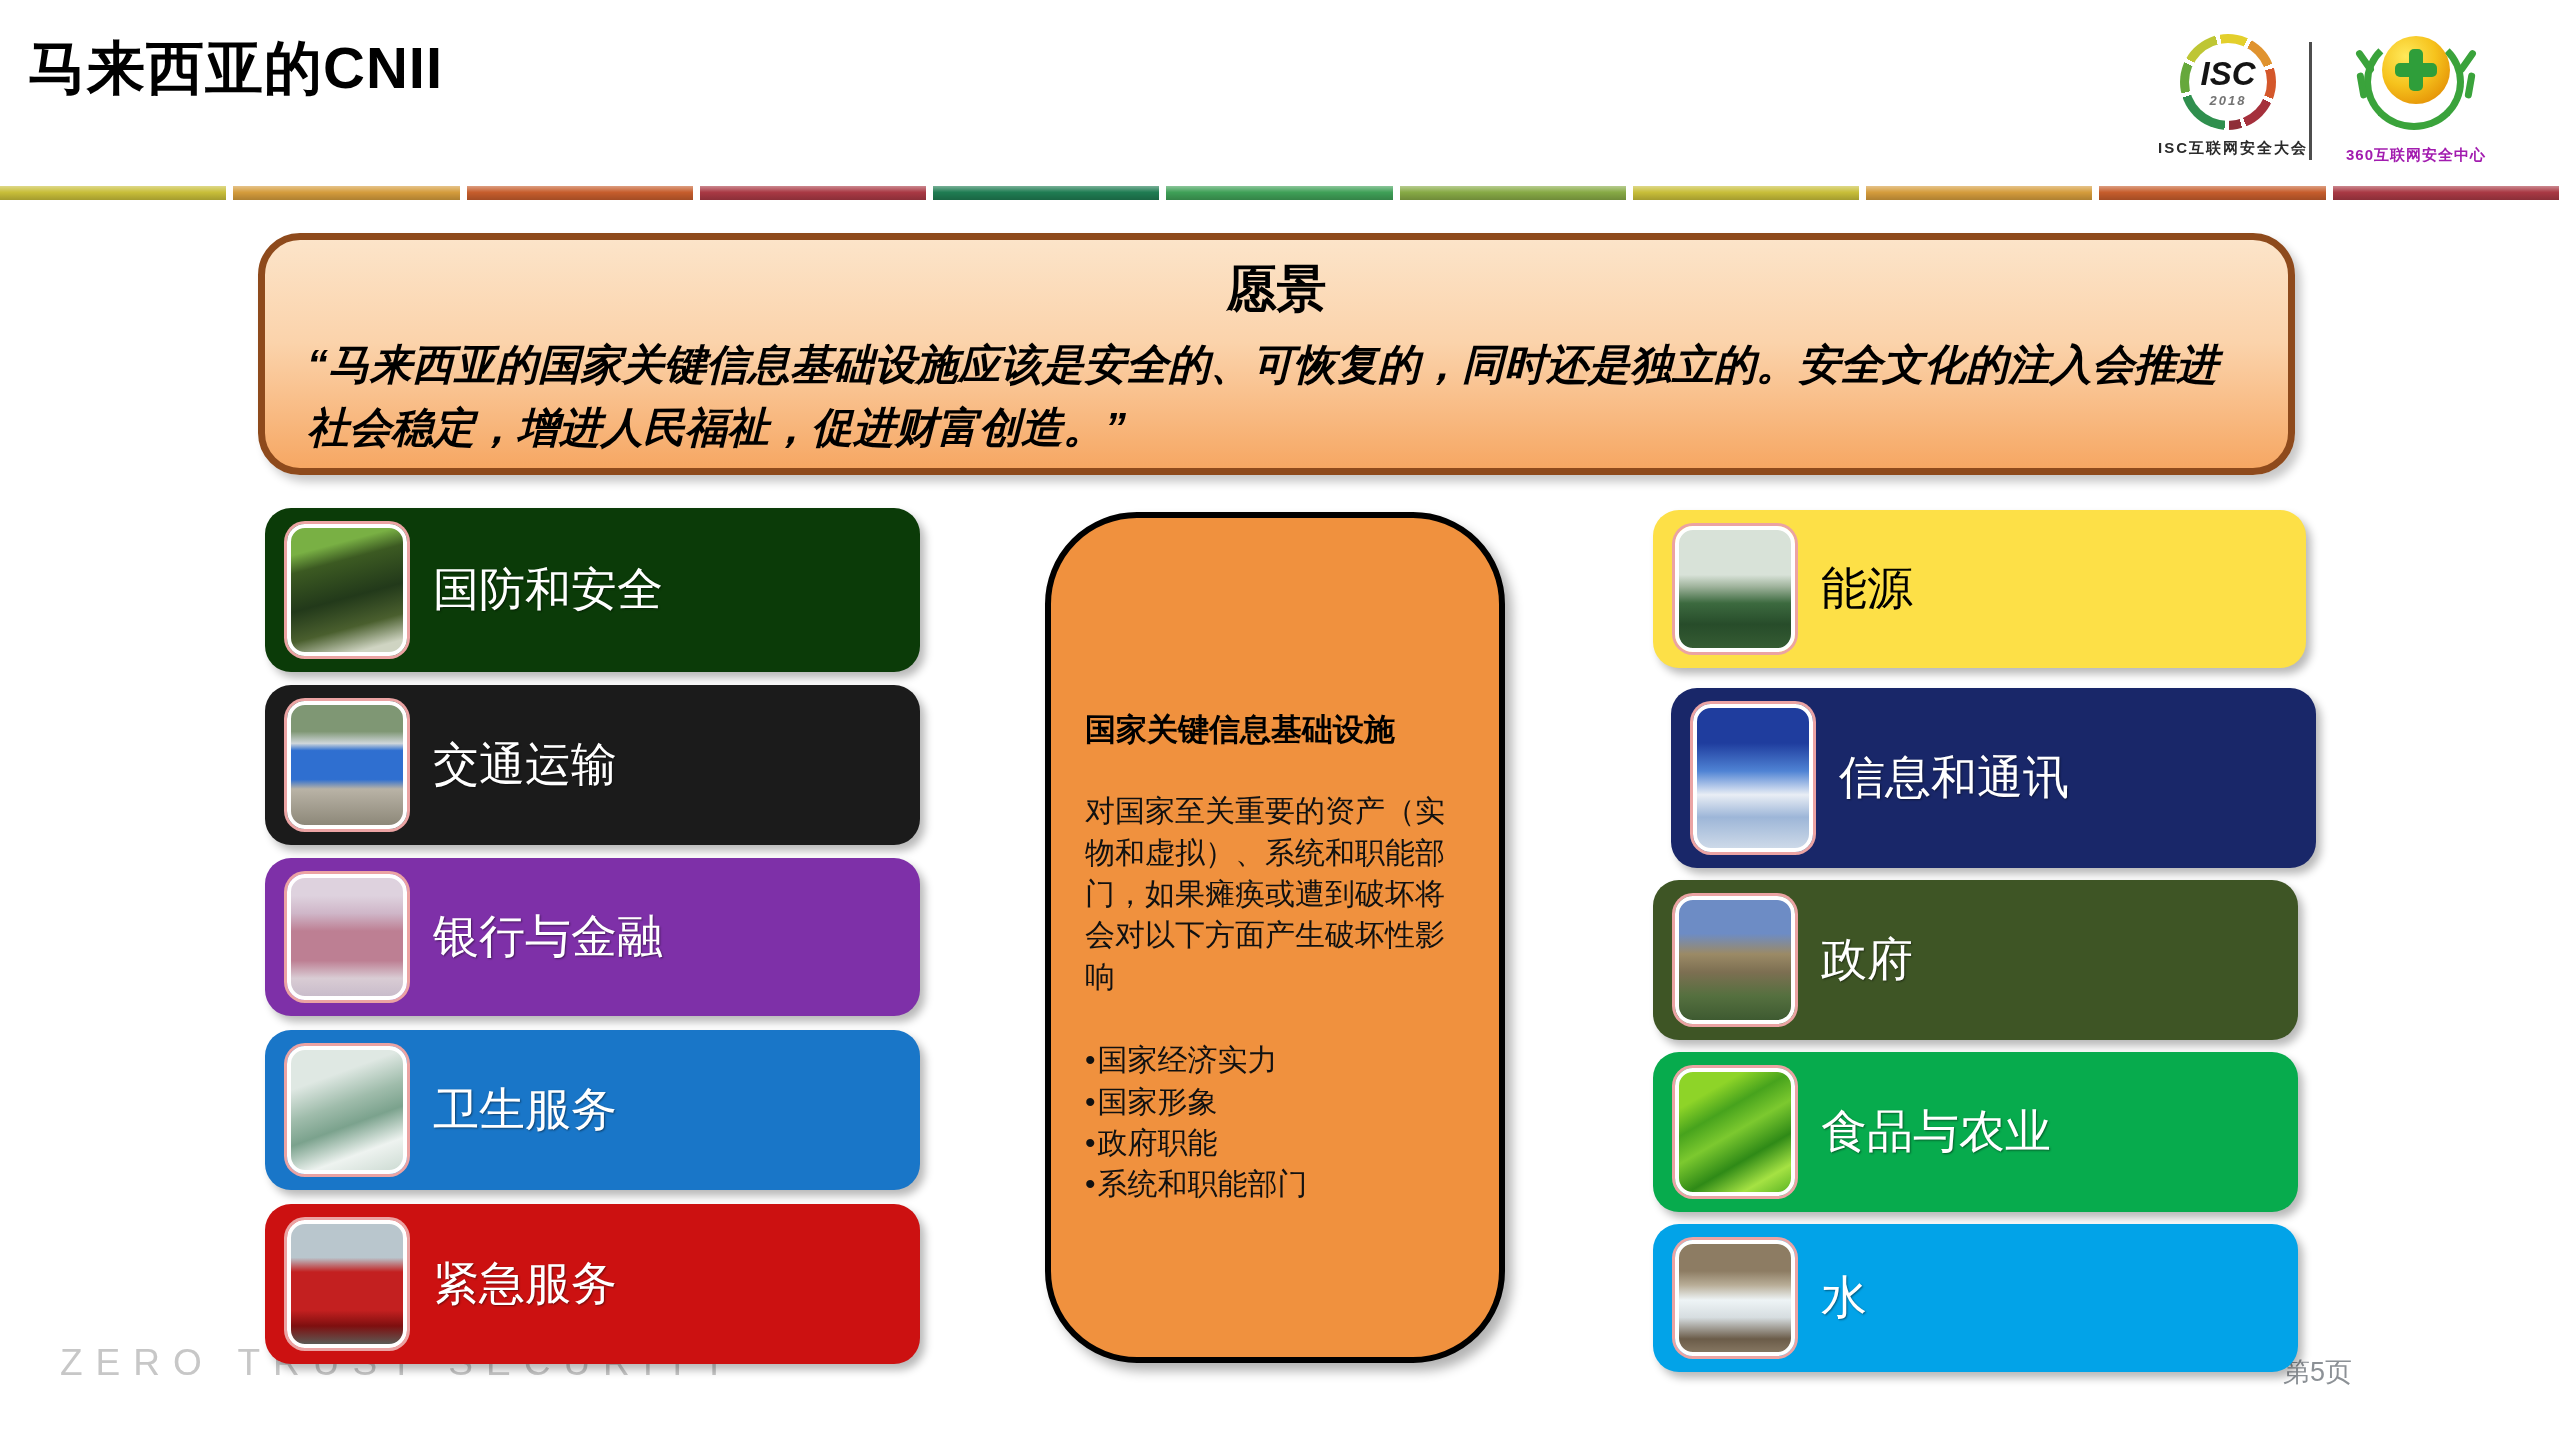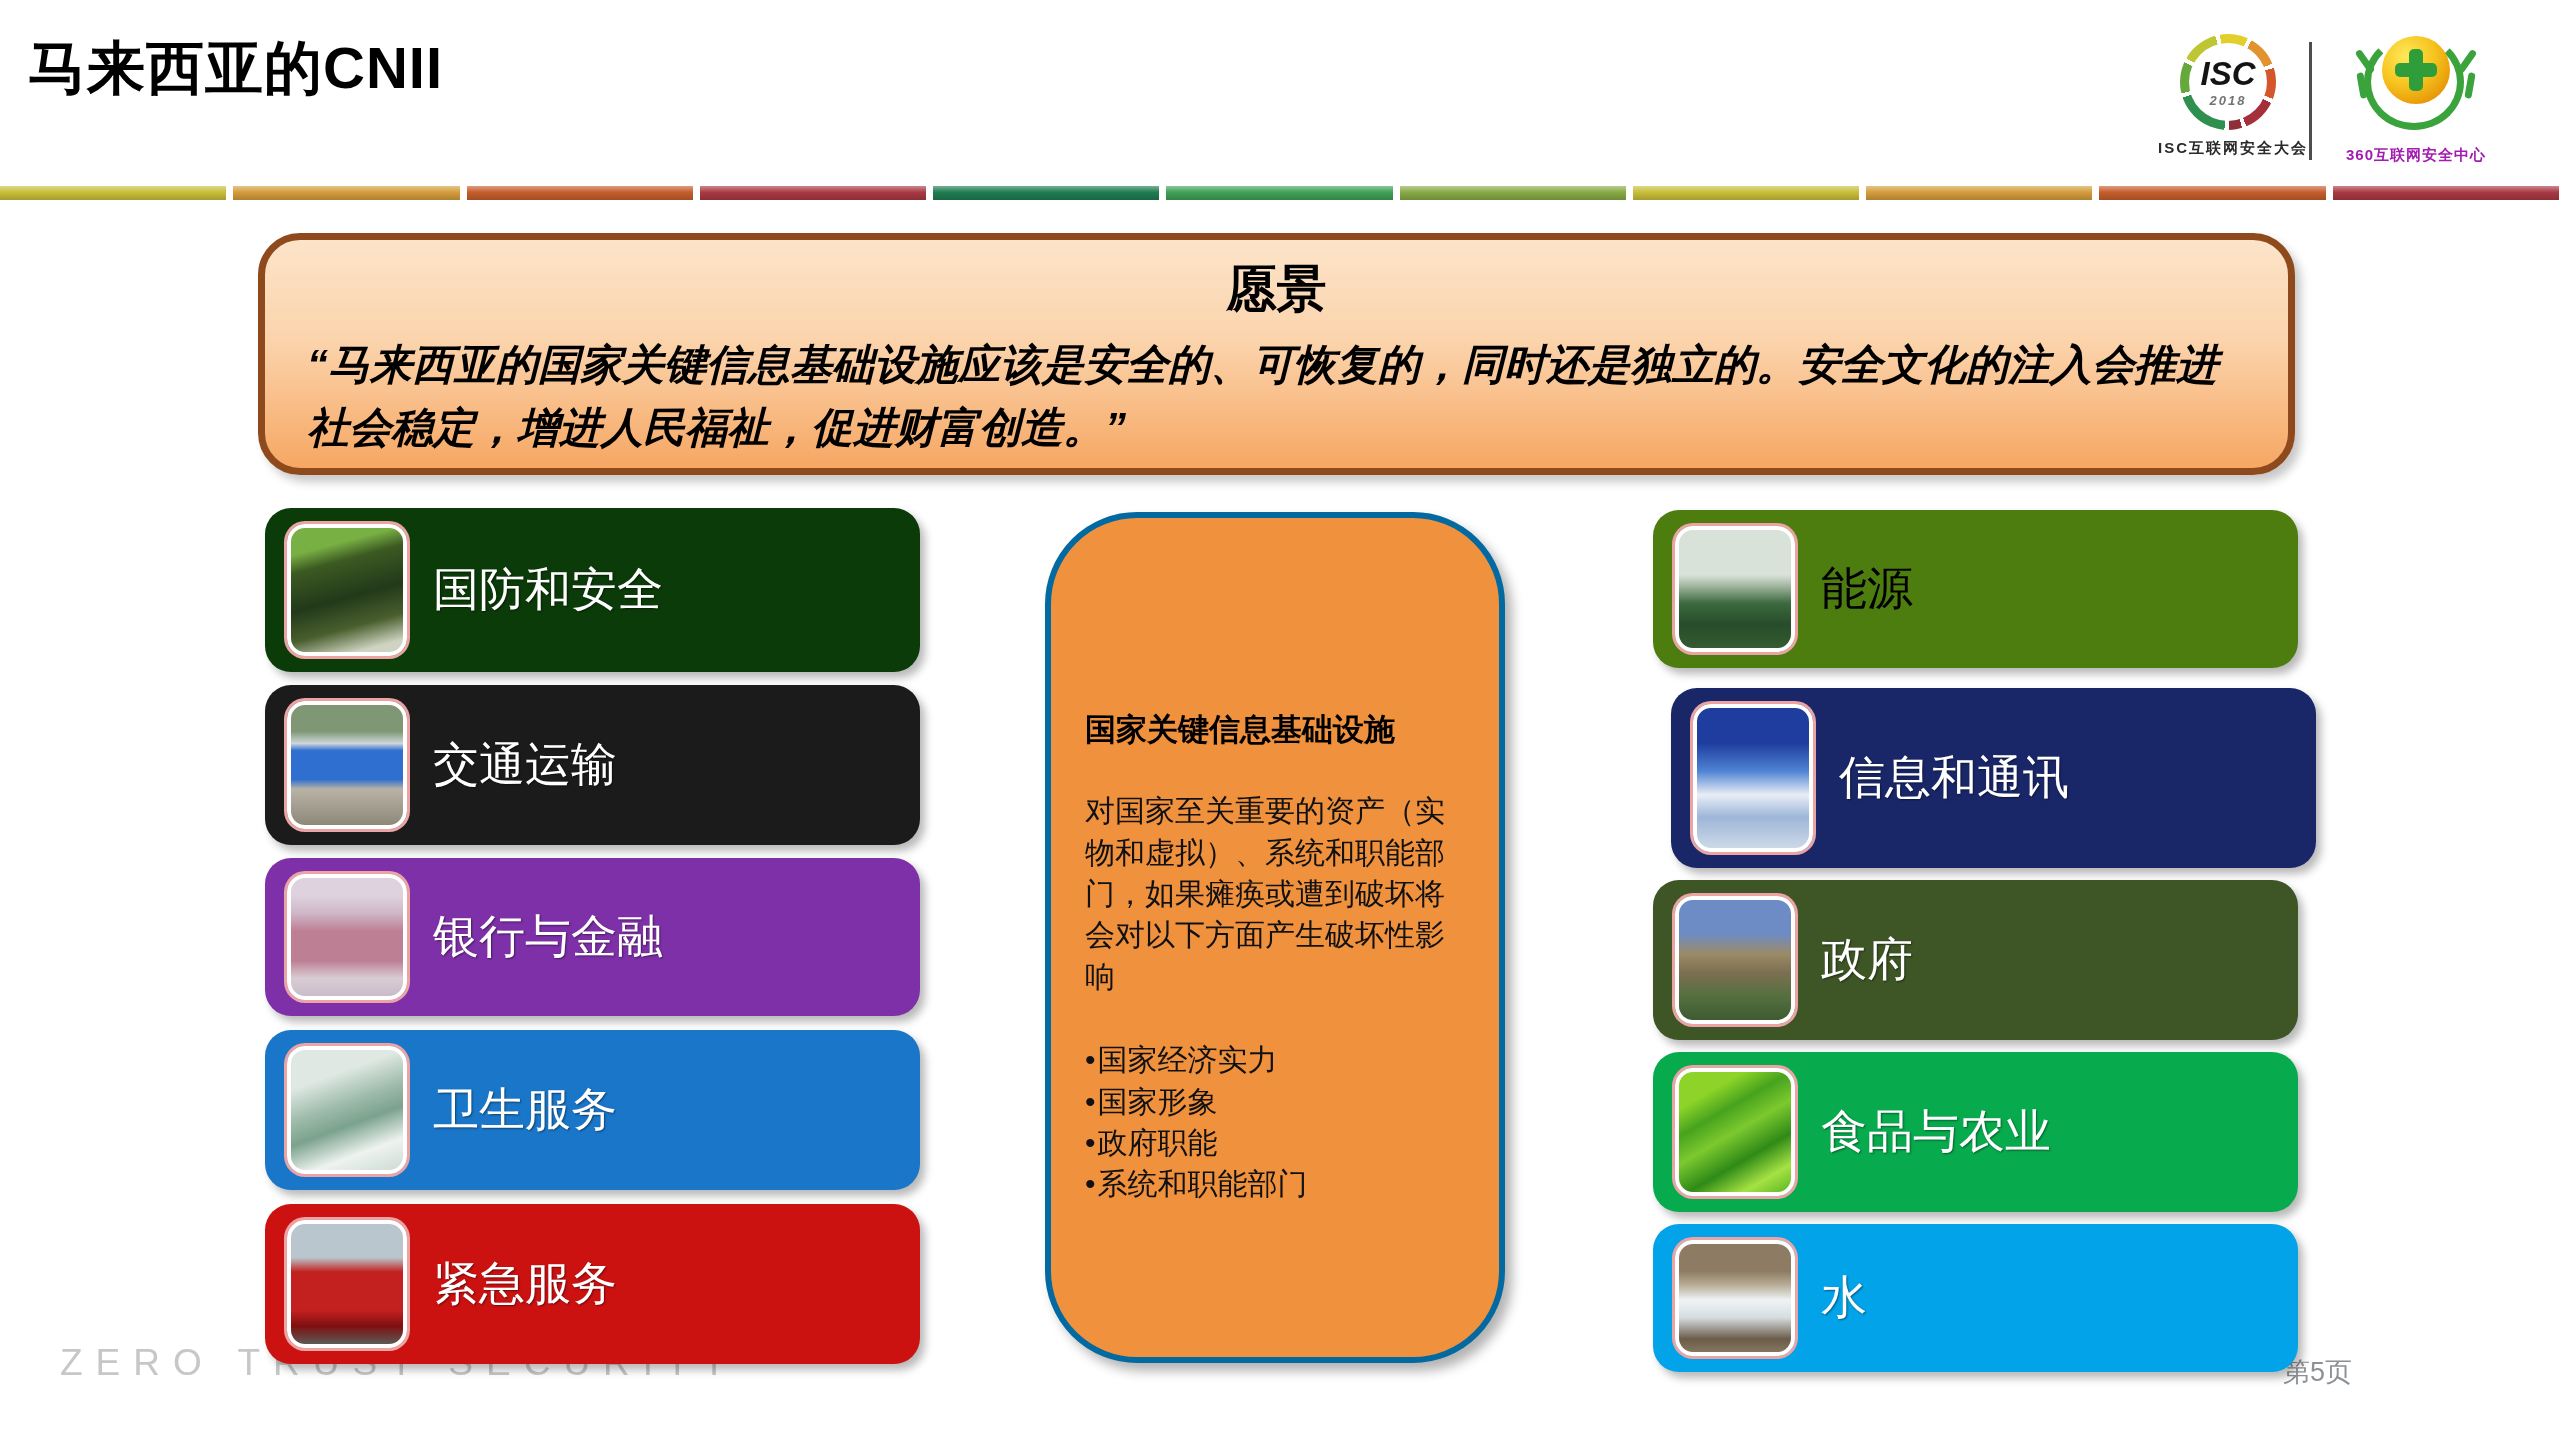--- a/index.html
+++ b/index.html
@@ -94,21 +94,21 @@
   .thumb-health{background:linear-gradient(160deg,#dfe8e3 0 25%,#9fbcab 45%,#7ba28d 60%,#eef3f0 80%,#cddbd3 100%);}
   .thumb-emergency{background:linear-gradient(180deg,#b9c6cd 0 28%,#c32020 40% 72%,#7e0f0f 85%,#5c5a55 100%);}
   .thumb-energy{background:linear-gradient(180deg,#d8e2d8 0 38%,#9fb39c 48%,#3c6a3f 62%,#274c2a 80%,#355c33 100%);}
   .thumb-ict{background:linear-gradient(180deg,#1f3d9e 0 25%,#4f83d4 45%,#e9eef5 62%,#9db6d8 78%,#cdd9e8 100%);}
   .thumb-government{background:linear-gradient(180deg,#6d8cc5 0 28%,#9b8a66 45%,#7d6f52 60%,#55703f 80%,#3e5a31 100%);}
   .thumb-food{background:linear-gradient(150deg,#8ed428 0 20%,#47a31d 35%,#7cc92f 50%,#2f8a17 68%,#a5e243 85%,#5cb524 100%);}
   .thumb-water{background:linear-gradient(180deg,#8d7c63 0 25%,#b8ad97 38%,#eef4f6 52%,#d6dde0 68%,#6b5c49 88%,#857661 100%);}
 
   
   .center-box{position:absolute;left:1045px;top:512px;width:460px;height:851px;box-sizing:border-box;
-      background:#f0913e;border:6px solid #0369a1;border-radius:92px;z-index:2;
+      background:#f0913e;border:6px solid #000000;border-radius:92px;z-index:2;
       box-shadow:7px 8px 12px rgba(0,0,0,.30);padding:192px 30px 0 34px;}
   .center-title{font-size:31px;font-weight:800;color:#000;line-height:1.3;}
   .center-desc{margin-top:40px;font-size:30px;color:#111;line-height:1.38;}
   .center-bullets{margin-top:42px;}
   .center-bullets div{font-size:30px;color:#111;line-height:1.38;}
   .center-bullets div::before{content:"\2022";margin-right:2px;}
 </style>
 </head>
 <body>
 
@@ -191,21 +191,21 @@
     <div class="center-title">国家关键信息基础设施</div>
     <div class="center-desc">对国家至关重要的资产（实物和虚拟）、系统和职能部门，如果瘫痪或遭到破坏将会对以下方面产生破坏性影响</div>
     <div class="center-bullets">
       <div>国家经济实力</div>
       <div>国家形象</div>
       <div>政府职能</div>
       <div>系统和职能部门</div>
     </div>
   </div>
 
-  <div class="sector sR0" style="background-color: #4d7c0f;">
+  <div class="sector sR0" style="background-color: #fde047; padding-left: 8px;">
     <div class="thumb thumb-energy"></div>
     <div class="lbl dark">能源</div>
   </div>
   <div class="sector sR1" style="background-color: rgb(25, 39, 105);">
     <div class="thumb thumb-ict"></div>
     <div class="lbl">信息和通讯</div>
   </div>
   <div class="sector sR2" style="background-color: rgb(62, 85, 37);">
     <div class="thumb thumb-government"></div>
     <div class="lbl">政府</div>

